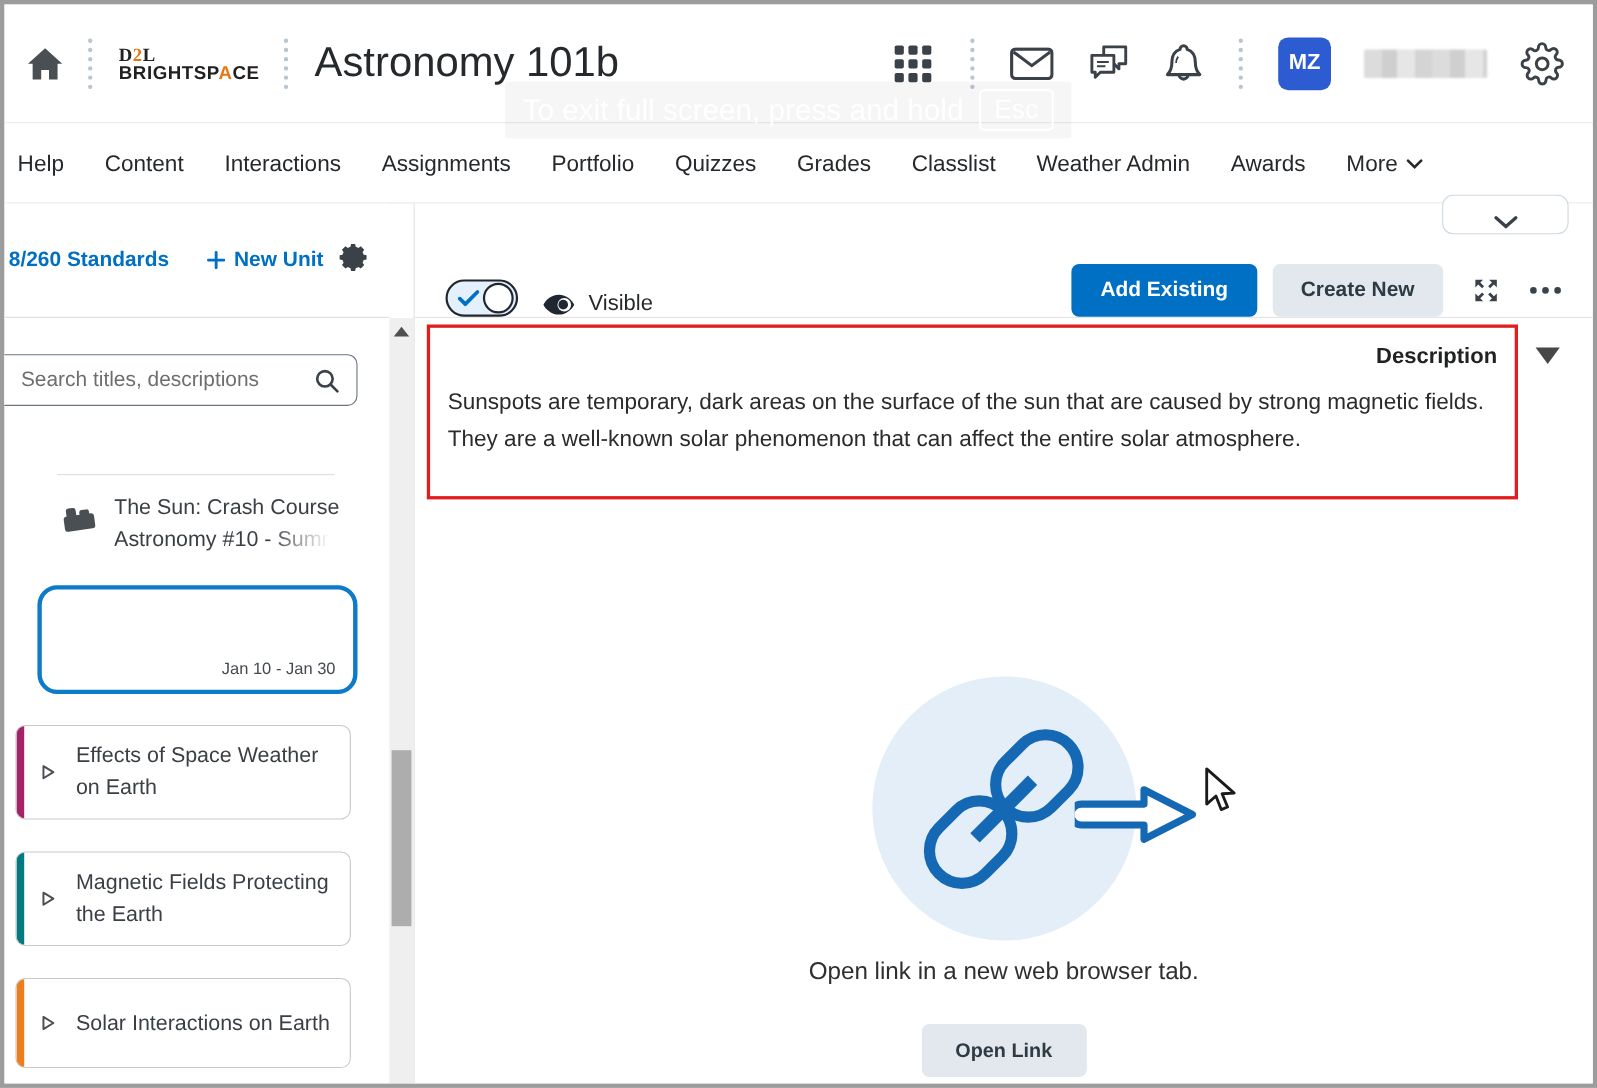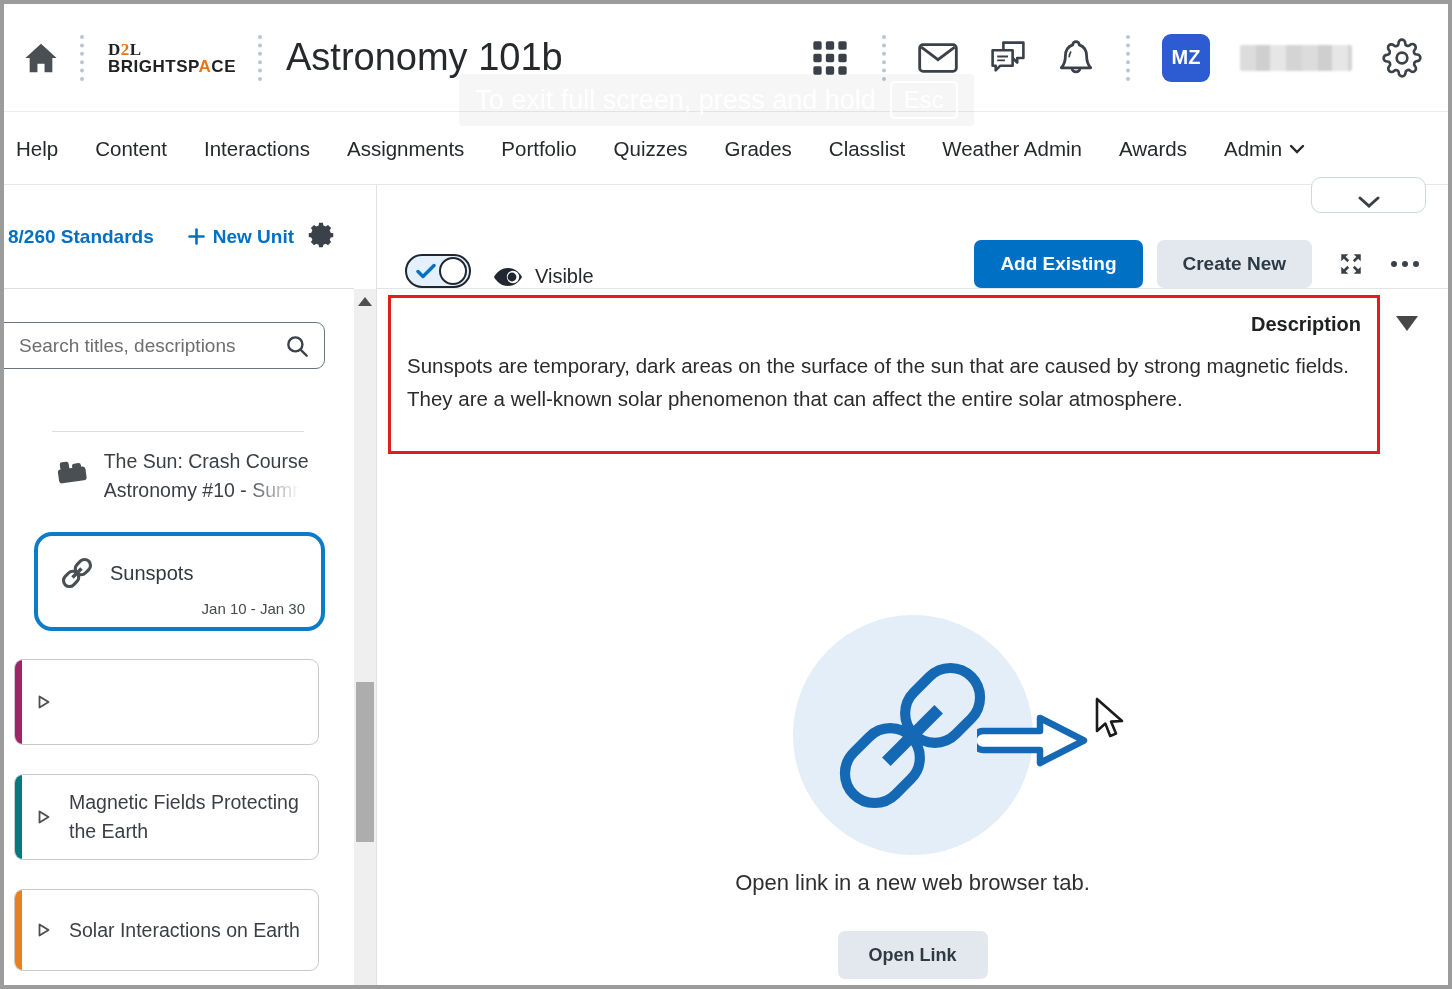--- a/index.html
+++ b/index.html
@@ -186,21 +186,21 @@
     <div class="nav-item">
         <span>Classlist</span>
       </div>
     <div class="nav-item">
         <span>Weather Admin</span>
       </div>
     <div class="nav-item">
         <span>Awards</span>
       </div>
     <div class="nav-item">
-        <span>Admin</span>
+        <span>More</span>
       <svg width="16" height="10" viewBox="0 0 16 10" fill="none" stroke="#26292c" stroke-width="2.4" stroke-linecap="round">
           <path d="M2 2 l6 6 6-6"></path>
         </svg>
     </div>
   </div>
 
   <div class="sidebar">
     <div class="sb-head">
       <span class="sb-standards">8/260 Standards</span>
       <span class="sb-newunit">
@@ -231,40 +231,31 @@
         <g fill="#4a4f54">
           <rect x="4" y="11" width="28" height="14" rx="3"></rect>
           <rect x="7" y="4" width="9" height="9" rx="2.5"></rect>
           <rect x="19" y="7" width="9" height="6" rx="2.5"></rect>
         </g>
       </svg>
       <div class="lesson-text">The Sun: Crash Course Astronomy #10 - Summ</div>
     </div>
 
     <div class="sel-card">
-      <div class="row">
-        <svg width="38" height="38" viewBox="0 0 48 48">
-          <g transform="rotate(45 24 24)" fill="none" stroke="#4a4f54" stroke-width="4">
-            <rect x="16.5" y="3" width="15" height="21" rx="7.5"></rect>
-            <rect x="16.5" y="24" width="15" height="21" rx="7.5"></rect>
-            <path d="M24 16 v16" stroke-width="4.5"></path>
-          </g>
-        </svg>
-        <span class="sel-title">Sunspots</span>
-      </div>
       <span class="sel-date">Jan 10 - Jan 30</span>
     </div>
 
     <div class="unit-card u1">
       <span class="unit-bar bar1"></span>
       <span class="unit-tri">
         <svg width="14" height="16" viewBox="0 0 14 16">
             <path d="M2.5 2.5 l9 5.5 -9 5.5 z" fill="none" stroke="#4a4f54" stroke-width="1.8" stroke-linejoin="round"></path>
           </svg>
       </span>
+      <span class="unit-title">Effects of Space Weather on Earth</span>
     </div>
     <div class="unit-card u2">
       <span class="unit-bar bar2"></span>
       <span class="unit-tri">
         <svg width="14" height="16" viewBox="0 0 14 16">
             <path d="M2.5 2.5 l9 5.5 -9 5.5 z" fill="none" stroke="#4a4f54" stroke-width="1.8" stroke-linejoin="round"></path>
           </svg>
       </span>
       <span class="unit-title">Magnetic Fields Protecting the Earth</span>
     </div>

